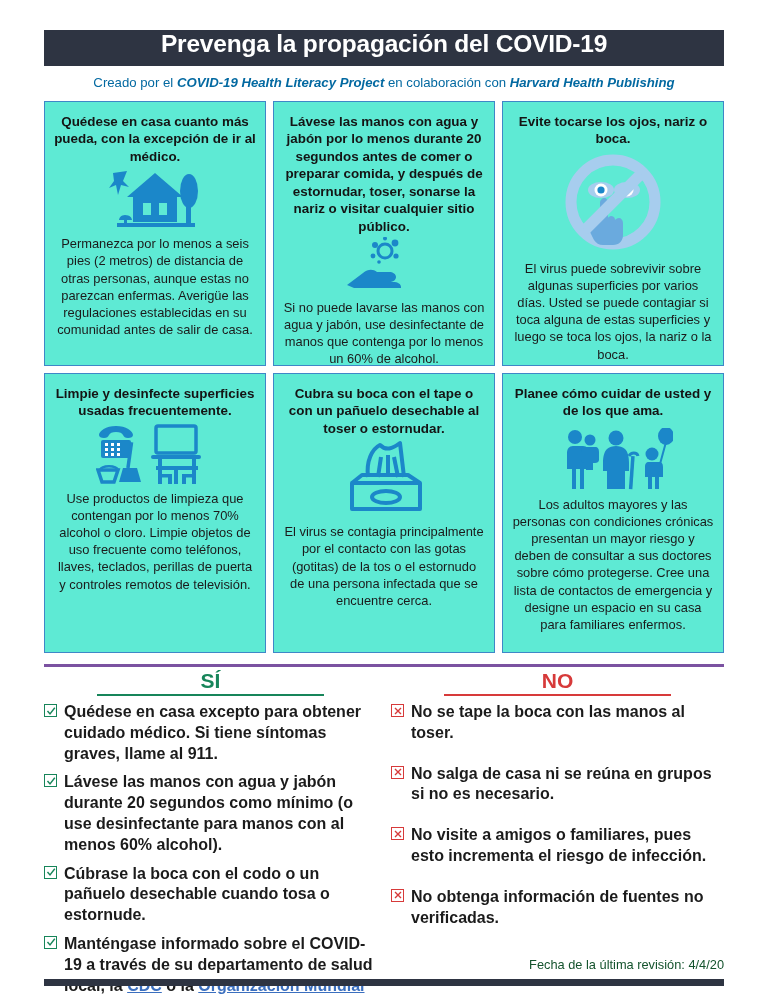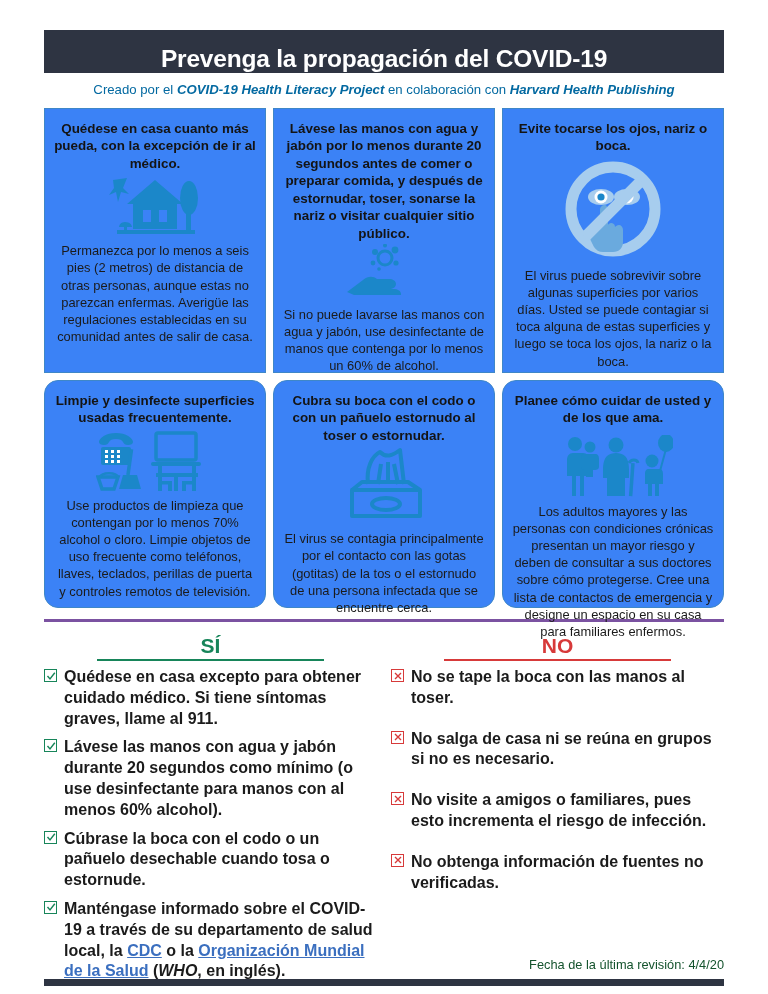--- a/index.html
+++ b/index.html
@@ -20,23 +20,23 @@
     width: 768px;
     height: 994px;
     box-sizing: border-box;
     padding: 0 44px;
   }
 
   
   .title-bar {
     margin-top: 30px;
     background: #2e3442;
-    height: 43px;
+    height: 36px;
     display: flex;
-    align-items: flex-end;
+    align-items: flex-start;
     justify-content: center;
   }
   .title-bar .title {
     color: #ffffff;
     font-size: 24.5px;
     font-weight: bold;
     letter-spacing: -0.2px;
   }
   .credit {
     margin-top: 9px;
@@ -52,29 +52,29 @@
 
   
   .grid {
     margin-top: 11px;
     display: grid;
     grid-template-columns: repeat(3, 1fr);
     gap: 7px 7px;
   }
   .card {
     border: 1.6px solid #3f87c7;
-    background: #3b82f6;
+    background: #5eead4;
     padding: 9px 9px 8px 9px;
     display: flex;
     flex-direction: column;
     align-items: center;
     box-sizing: border-box;
   }
   .card.r1 { height: 265px; }
-  .card.r2 { height: 228px; border-radius: 14px; }
+  .card.r2 { height: 280px; }
   .card-title {
     font-size: 13.4px;
     font-weight: bold;
     line-height: 1.30;
     text-align: center;
     color: #141414;
     margin: 2px 0 0 0;
   }
   .card-icon {
     margin: 2px 0 6px 0;
@@ -102,21 +102,21 @@
     grid-template-columns: 1fr 1fr;
     column-gap: 14px;
     margin-top: 1px;
   }
   .yn-col { position: relative; }
   .yn-head {
     text-align: center;
     font-size: 21px;
     font-weight: bold;
     line-height: 1.0;
-    padding-top: 12px;
+    padding-top: 2px;
   }
   .yn-head.yes { color: #17855a; }
   .yn-head.no  { color: #d73a3a; }
   .yn-underline {
     height: 2px;
     width: 68%;
     margin: 3px auto 0 auto;
   }
   .yn-underline.yes { background: #17855a; }
   .yn-underline.no  { background: #d73a3a; }
@@ -287,21 +287,21 @@
             <rect x="96" y="36" width="4" height="26"></rect>
             <rect x="86" y="52" width="14" height="3.5"></rect>
             <rect x="86" y="52" width="4" height="10"></rect>
           </g>
         </svg>
       </div>
       <div class="card-body">Use productos de limpieza que contengan por lo menos 70% alcohol o cloro. Limpie objetos de uso frecuente como teléfonos, llaves, teclados, perillas de puerta y controles remotos de televisión.</div>
     </div>
 
     <div class="card r2">
-      <div class="card-title">Cubra su boca con el codo o con un pañuelo estornudo al toser o estornudar.</div>
+      <div class="card-title">Cubra su boca con el tape o con un pañuelo desechable al toser o estornudar.</div>
       <div class="card-icon">
         <svg width="96" height="78" viewBox="0 0 96 78">
           <g fill="none" stroke="#1b87c9" stroke-width="4" stroke-linejoin="round">
             <path d="M32 38 C30 22 36 10 44 6 C50 12 56 10 64 4 L68 38"></path>
             <path d="M42 38 L45 18"></path>
             <path d="M52 38 L52 16"></path>
             <path d="M62 38 L58 18"></path>
             <path d="M16 44 L26 36 L72 36 L84 44"></path>
             <rect x="16" y="44" width="68" height="26"></rect>
             <ellipse cx="50" cy="58" rx="14" ry="6"></ellipse>

